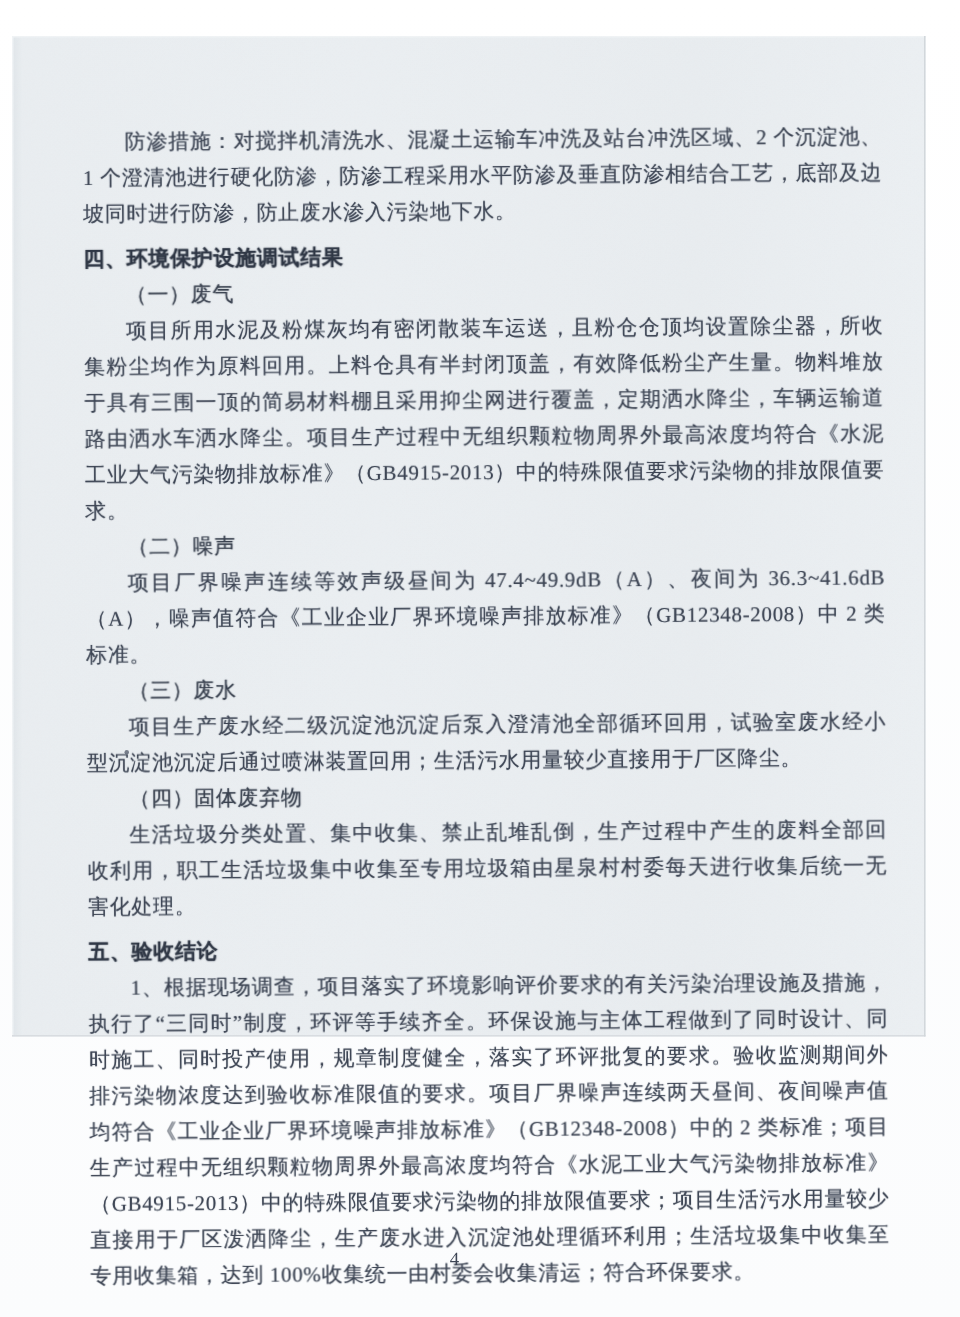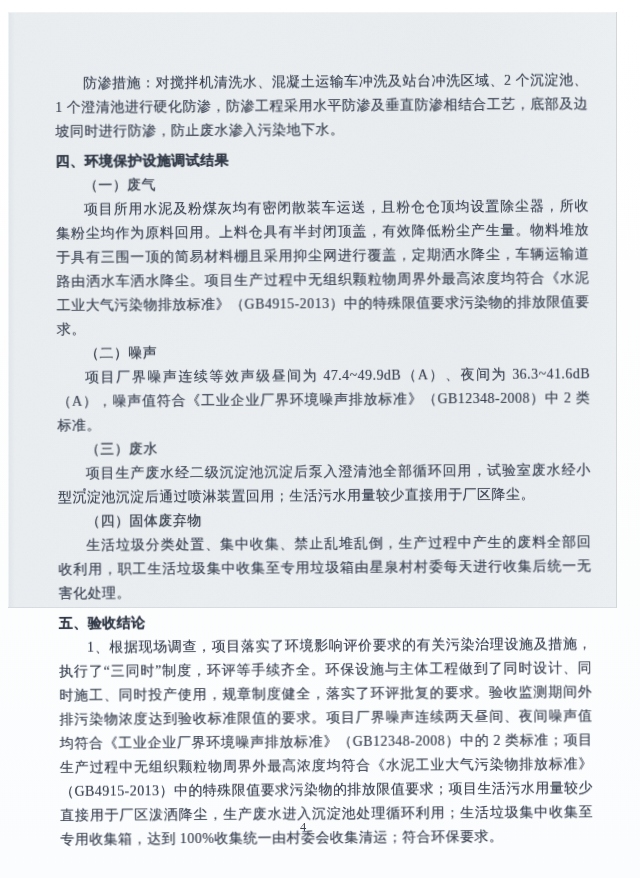--- a/index.html
+++ b/index.html
@@ -13,23 +13,23 @@
   }
   .scan-bg {
     position: relative;
     width: 640px;
     height: 878px;
     background: linear-gradient(180deg, #ffffff 0%, #fbfcfd 100%);
   }
   .paper {
     position: absolute;
     left: 8px;
-    top: 12px;
+    top: 24px;
     width: 609px;
-    height: 596px;
+    height: 667px;
     background:
       linear-gradient(90deg, #e0e5e9 0px, #e9edf0 7px, #eaeef1 40%, #e8ecef 75%, #ebeff2 100%);
     box-shadow: inset -1px 0 0 #d2d7db, inset 0 -1px 0 #d8dce0, inset 1px 1px 0 #f0f3f5;
   }
   .texture {
     position: absolute;
     left: 0; top: 0;
     width: 100%; height: 100%;
     pointer-events: none;
     opacity: 0.55;

